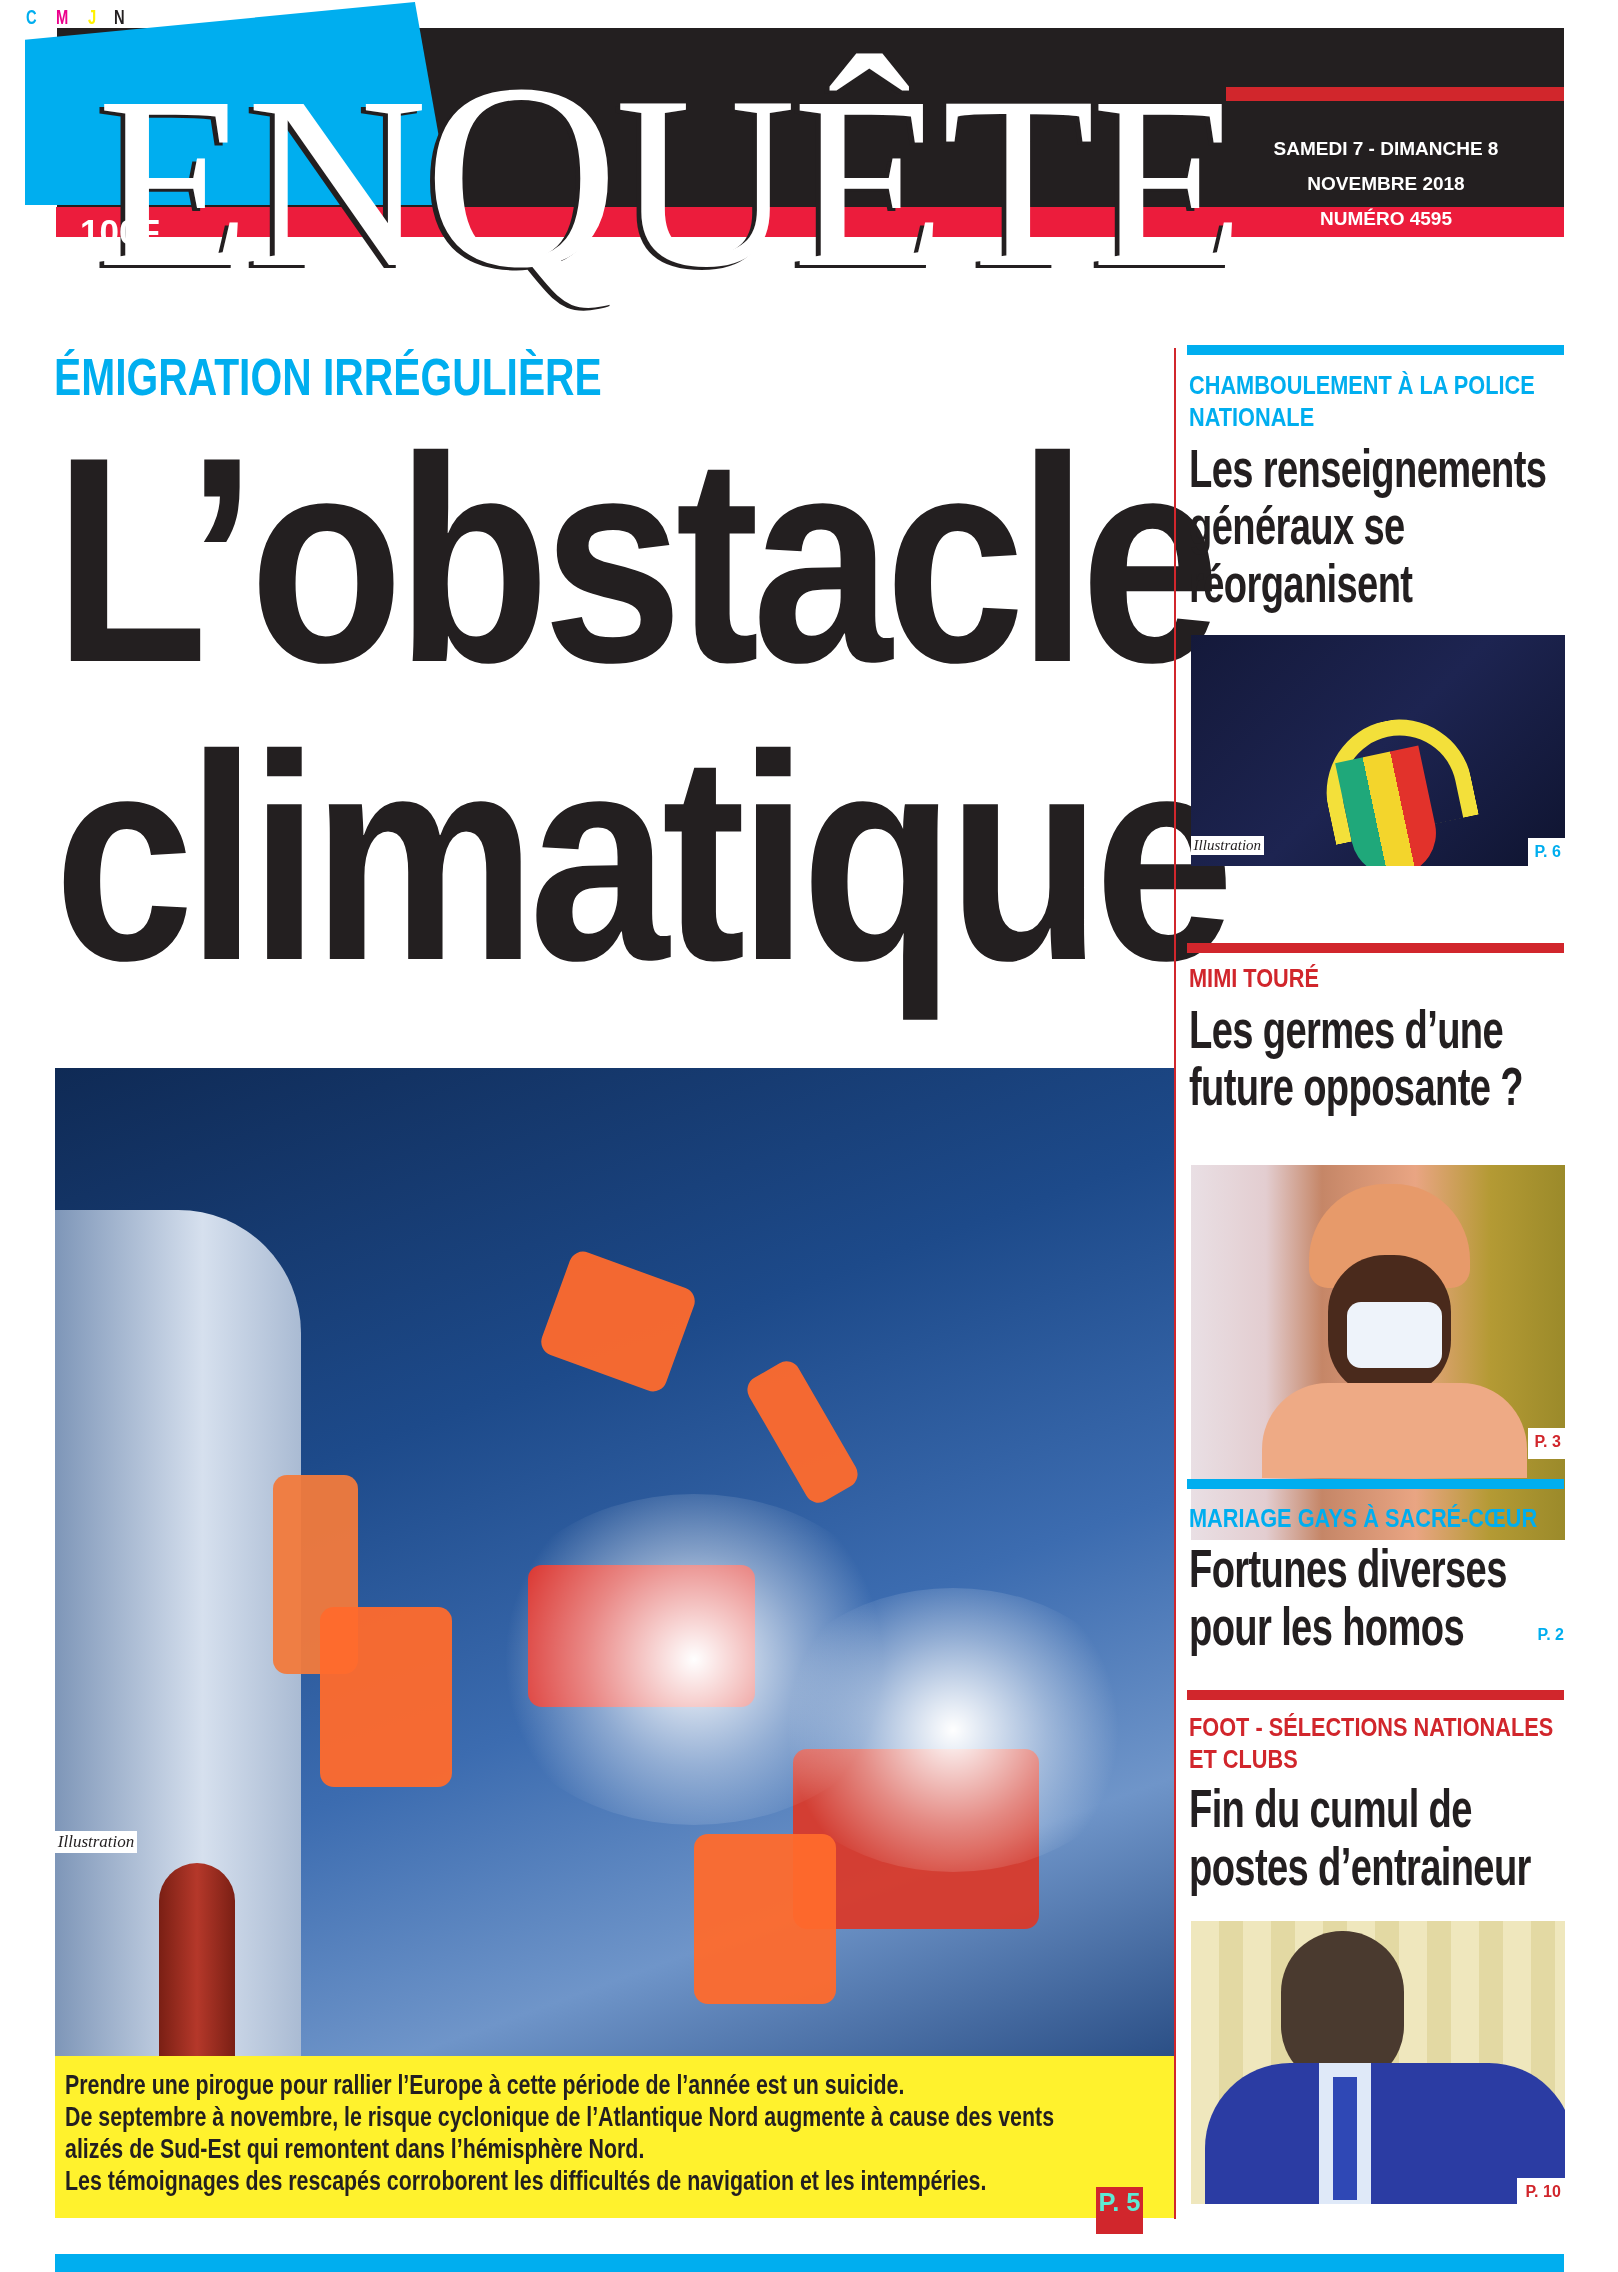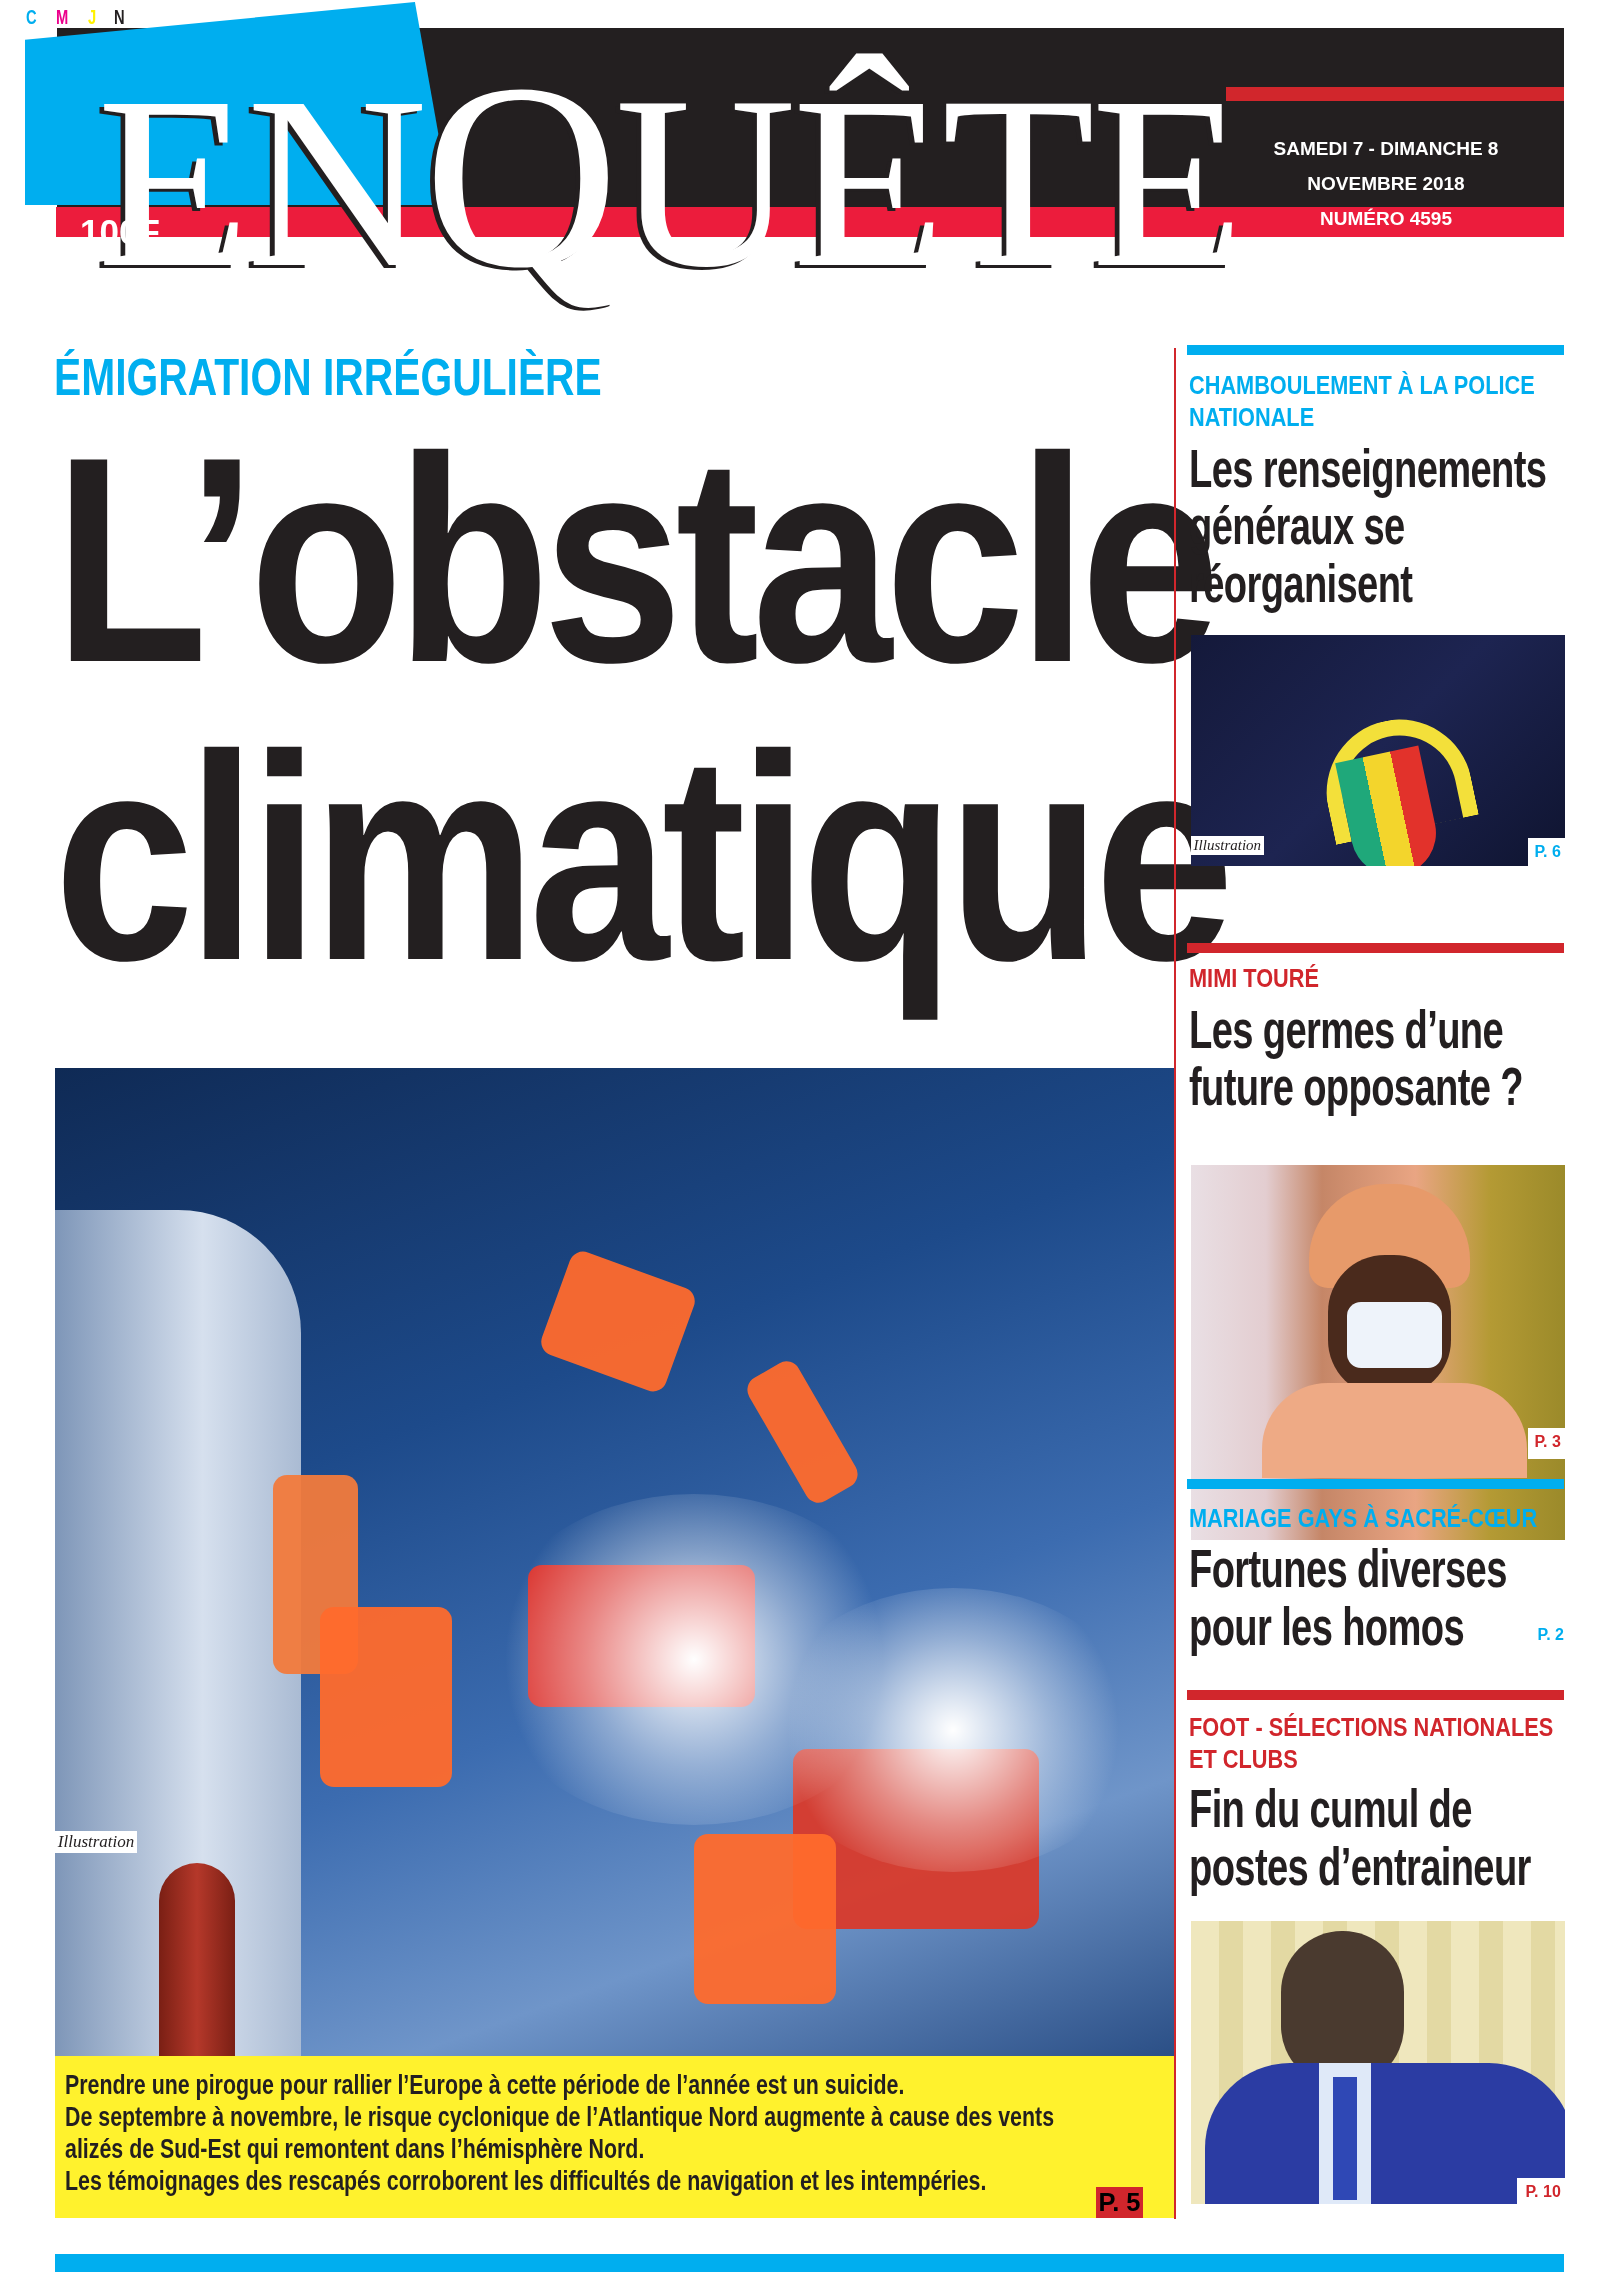--- a/index.html
+++ b/index.html
@@ -42,21 +42,21 @@
   .post { position:absolute; left:104px; top:795px; width:76px; height:199px;
           background:linear-gradient(90deg,#7a1f14,#b5382a 50%,#7a1f14); border-radius:38px 38px 0 0; }
   .illus-tag { position:absolute; background:#fff; color:#231f20; font-family:"Liberation Serif","DejaVu Serif", serif;
                font-style:italic; padding:0.9px 2.8px; }
   #main-illus { left:0; top:763px; font-size:17px; }
 
   #summary { left:55px; top:2056px; width:1120px; height:162px; background:#fff22d; }
   #summary-text { left:9.5px; top:13.2px; font-size:27.4px; line-height:32px; color:#231f20;
                   font-family:"Liberation Sans Narrow","Liberation Sans", sans-serif; font-weight:bold; }
   #summary-text div { transform:scaleX(0.78); transform-origin:left top; white-space:nowrap; }
-  #page-main { left:1096px; top:2186px; width:38px; height:31px; background:#d1262c; color:#000000;
+  #page-main { left:1096px; top:2186px; width:38px; height:47px; background:#d1262c; color:#5eead4;
                font-size:25.5px; text-align:center; line-height:31px; }
   #bottom-bar { left:55px; top:2254px; width:1509px; height:19px; background:#00aeef; }
 
   
   #col-rule { left:1174px; top:348px; width:1.9px; height:1871px; background:#d1262c; }
 
   
   .side { left:1187px; width:377px; }
   .bar { position:absolute; left:0; width:377px; height:9.5px; }
   .sk { position:absolute; left:1.9px; font-size:26.5px; line-height:32px; white-space:nowrap;

